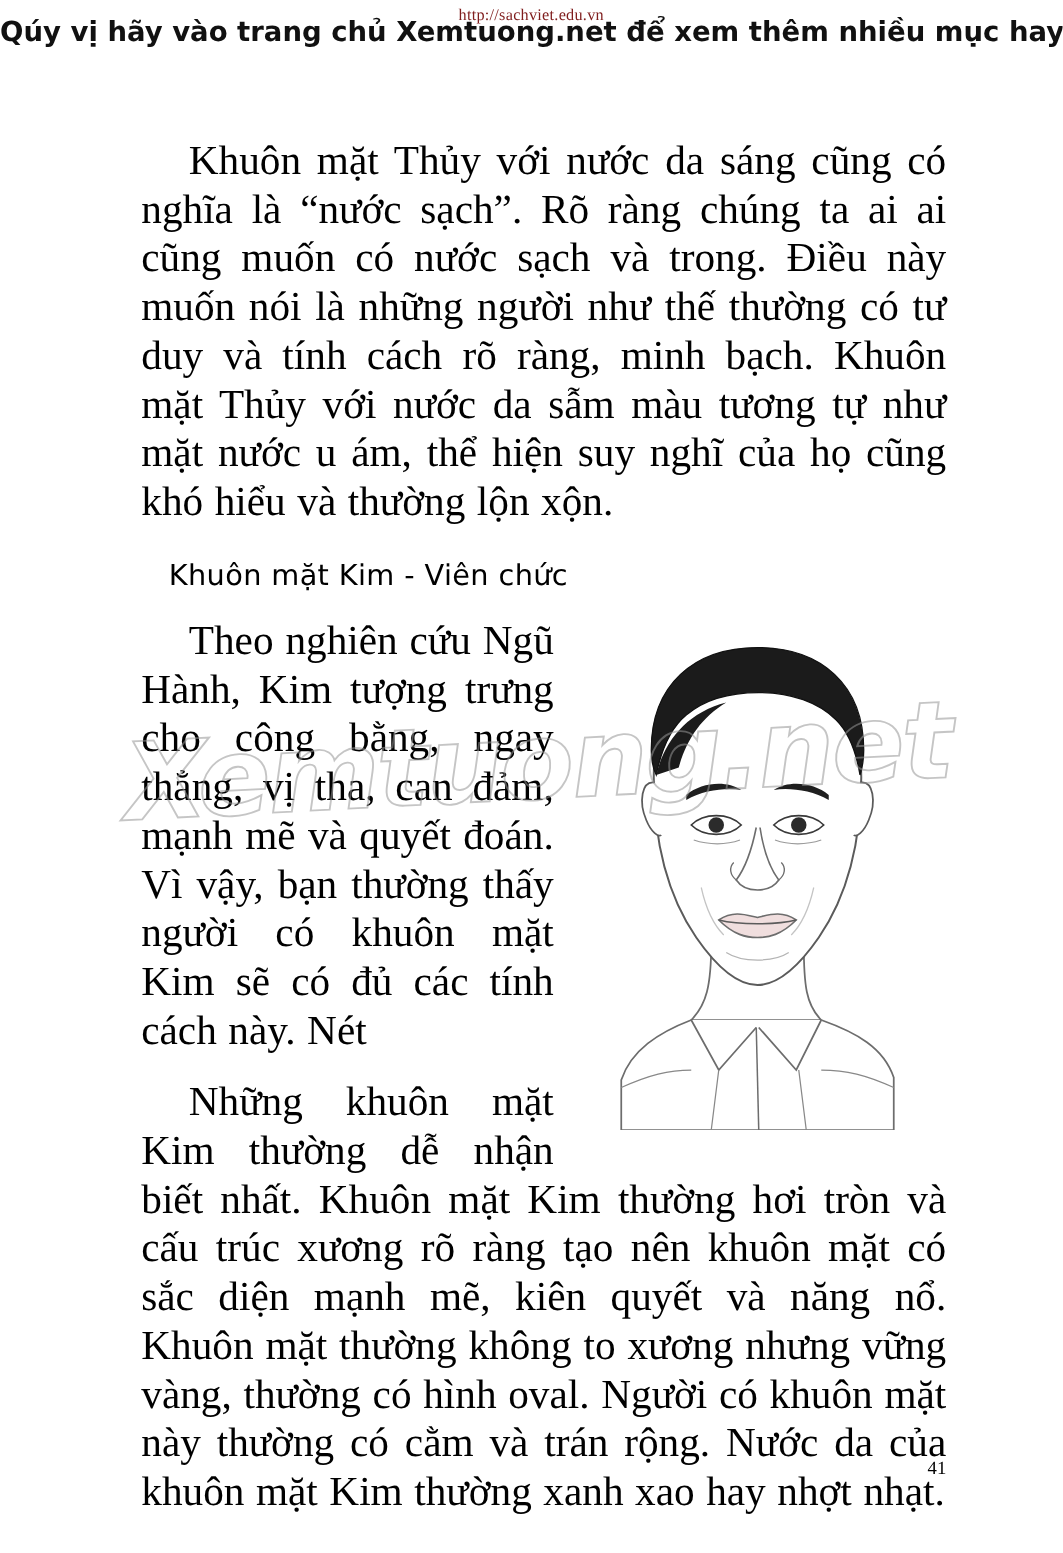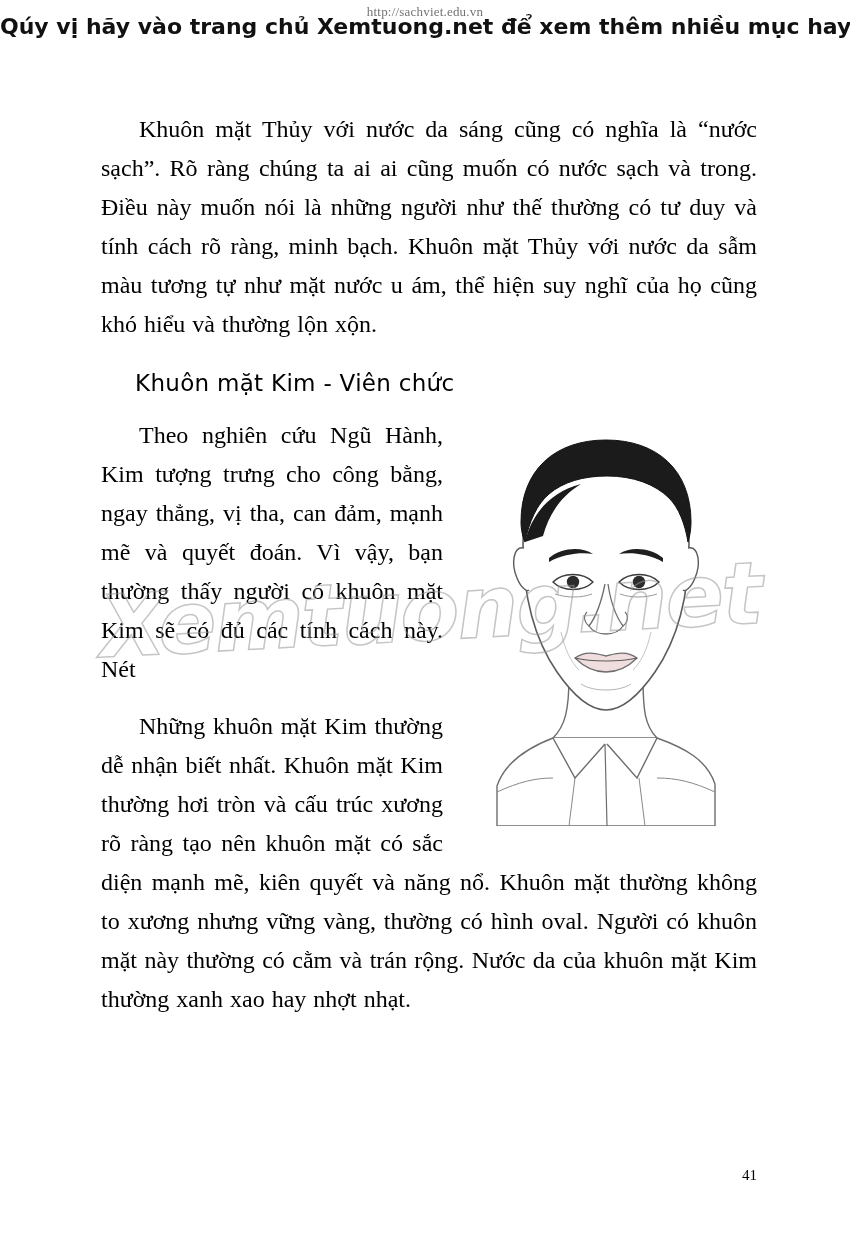--- a/index.html
+++ b/index.html
@@ -25,21 +25,21 @@
     height: 56px;
   }
   .header-url {
     position: absolute;
     top: 4px;
     left: 0;
     width: 850px;
     text-align: center;
     font-family: "Liberation Serif", serif;
     font-size: 13px;
-    color: #737373;
+    color: #7f1d1d;
     letter-spacing: 0.2px;
   }
   .header-title {
     position: absolute;
     top: 14px;
     left: 0;
     width: 850px;
     text-align: center;
     font-family: "DejaVu Sans", sans-serif;
     font-weight: 600;
@@ -52,25 +52,25 @@
   .page {
     position: absolute;
     top: 110px;
     left: 97px;
     width: 660px;
     height: 1030px;
   }
 
   p.body-text {
     font-family: "Liberation Serif", serif;
-    font-size: 24px;
+    font-size: 33px;
     line-height: 39px;
     text-align: justify;
     text-justify: inter-word;
-    margin: 0 0 18px 4px;
+    margin: 0 0 18px 16px;
     word-spacing: 1px;
   }
   p.indent {
     text-indent: 38px;
   }
 
   h2.section-heading {
     font-family: "DejaVu Sans", sans-serif;
     font-weight: normal;
     font-size: 23px;

